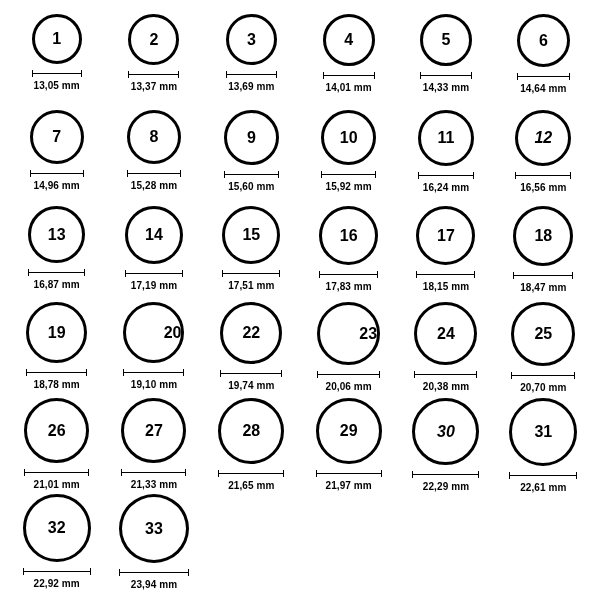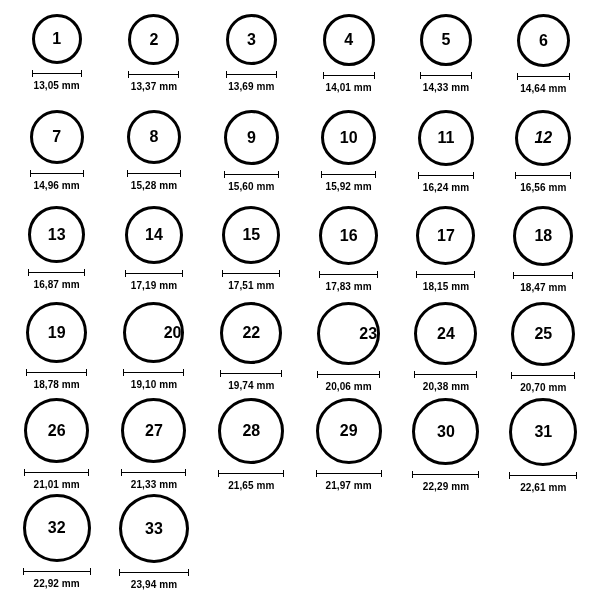--- a/index.html
+++ b/index.html
@@ -334,21 +334,21 @@
       <div class="cell">
         <div class="ring" style="width: 66px; height: 66px;">
           <span>29</span>
         </div>
         <div class="measure">
           <div class="bar" style="width: 66px;"></div>
         </div>
         <div class="label">21,97 mm</div>
       </div>
       <div class="cell">
-        <div class="ring" style="width: 67px; height: 67px;">
+        <div class="ring" style="width: 67px; height: 67px; font-style: italic;">
           <span>30</span>
         </div>
         <div class="measure">
           <div class="bar" style="width: 67px;"></div>
         </div>
         <div class="label">22,29 mm</div>
       </div>
       <div class="cell">
         <div class="ring" style="width: 68px; height: 68px;">
           <span>31</span>

